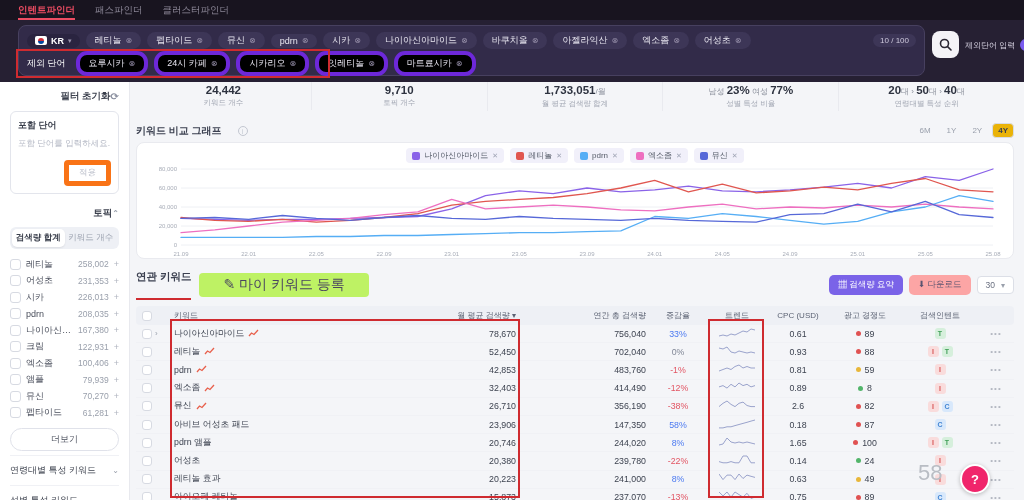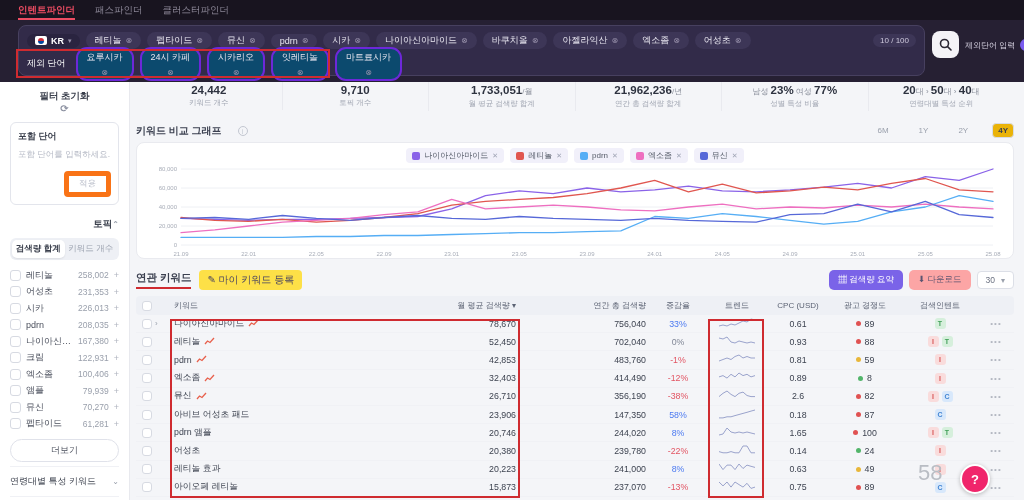--- a/index.html
+++ b/index.html
@@ -11,38 +11,38 @@
   .nav-tab { font-size:9.5px; color:#8d8898; cursor:pointer; position:relative; height:20px; line-height:20px; }
   .nav-tab.active { color:#ee4d63; font-weight:bold; }
   .nav-tab.active::after { content:""; position:absolute; left:0; right:0; bottom:0; height:2px; background:#ee4d63; }
 
   
   .searchbar { position:absolute; top:20px; left:0; width:1024px; height:62px; background:#262033; z-index:5;padding-left:29px; }
   .search-box { position:absolute; left:18px; top:5px; width:907px; height:51px; background:#322b49; border:1px solid #47405f; border-radius:8px; padding:3px 8px; }
   .chip-row { display:flex; align-items:center; gap:6px; height:23px; }
   .chip { display:inline-flex; align-items:center; gap:4px; background:#3d3657; border-radius:11px; padding:2px 9px; color:#e8e6f0; font-size:9px; white-space:nowrap; cursor:pointer; }
   .chip .x { color:#9a93ad; font-size:8px; }
-  .chip.excluded { background:#0c4a6e; border:2px solid #6d28d9;flex-direction:column; }
+  .chip.excluded { background:#000000; border:4px solid #6d28d9; }
   .kr-chip { display:inline-flex; align-items:center; gap:4px; background:#2a2440; border-radius:12px; padding:2px 8px; color:#fff; font-size:9px; font-weight:bold; cursor:pointer; }
   .kr-flag { width:12px; height:9px; background:#fff; border-radius:2px; display:flex; align-items:center; justify-content:center; }
   .kr-flag i { width:6px; height:6px; border-radius:50%; background:linear-gradient(180deg,#cd2e3a 50%,#0047a0 50%); }
   .kr-chev { color:#9a93ad; font-size:7px; }
   .counter-chip { margin-left:auto; background:#3d3657; border-radius:10px; padding:2px 7px; color:#cfcadd; font-size:8px; }
   .exclude-label { color:#ffffff; font-size:9px; font-weight:normal; margin-right:4px; white-space:nowrap; }
   .search-btn { position:absolute; left:932px; top:11px; width:27px; height:27px; background:#f4f3f7; border:none; border-radius:8px; display:flex; align-items:center; justify-content:center; cursor:pointer; }
   .toggle-wrap { position:absolute; left:965px; top:19px; display:flex; align-items:center; gap:5px; }
   .toggle-label { color:#d9d5e4; font-size:8px; white-space:nowrap; }
   .toggle { width:22px; height:12px; background:#7a5cf0; border-radius:6px; position:relative; cursor:pointer; }
 
   
   .annotation { position:absolute; border:2px solid #cf2b30; z-index:50; pointer-events:none; }
 
   
   .sidebar { position:absolute; left:0; top:82px; width:130px; height:418px; background:#fff; border-right:1px solid #e8e9ee; padding:8px 10px; overflow:hidden; z-index:4; }
-  .sb-reset { display:flex; justify-content:flex-start; align-items:center; font-size:9.5px; font-weight:bold; color:#3a3f4c;flex-direction:column; }
+  .sb-reset { display:flex; justify-content:flex-end; align-items:center; font-size:9.5px; font-weight:bold; color:#3a3f4c; }
   .sb-reset .ric { color:#8b90a0; font-size:10px; cursor:pointer; }
   .include-box { margin-top:8px; border:1px solid #e3e5ec; border-radius:6px; padding:7px; }
   .include-box .t { font-size:9px; font-weight:bold; color:#3a3f4c; }
   .include-box .ph { font-size:8.5px; color:#b6bac6; margin-top:6px; }
   .include-box .apply { display:block; margin:10px 0 0 auto; border:5px solid #f97316; border-radius:4px; background:#fff; padding:2px 10px; font-size:8.5px; color:#b9bdc9; cursor:pointer; }
   .topic-head { margin-top:13px; display:flex; justify-content:flex-end; align-items:center; font-size:9.5px; font-weight:bold; color:#3a3f4c; }
   .chev { color:#9aa0ac; font-size:8px; }
   .seg { margin-top:7px; background:#eef0f5; border-radius:6px; padding:2px; display:flex; }
   .seg > div { flex:1; text-align:center; padding:3px 0; font-size:8.5px; color:#9ba1af; border-radius:5px; cursor:pointer; white-space:nowrap; }
   .seg > div.on { background:#fff; color:#3a3f4c; font-weight:bold; box-shadow:0 1px 2px rgba(0,0,0,.08); }
@@ -61,33 +61,33 @@
   .stats { height:36px; display:flex; align-items:flex-start; }
   .stat { flex:1; display:flex; flex-direction:column; align-items:center; justify-content:center; border-left:1px solid #e9eaef; padding:2px 0; }
   .stat:first-child { border-left:none; }
   .stat .v { font-size:11.5px; font-weight:bold; color:#2e3340; white-space:nowrap; }
   .stat .v .muted { font-size:8px; font-weight:normal; color:#8a8f9b; }
   .stat .l { font-size:7.5px; color:#a2a7b3; margin-top:2px; white-space:nowrap; }
 
   .chart-head { display:flex; justify-content:space-between; align-items:center; margin-top:5px; }
   .chart-title { font-size:10px; font-weight:bold; color:#3b4050; display:flex; align-items:center; gap:16px; }
   .info-ic { display:inline-block; width:10px; height:10px; border:1px solid #c3c7d1; border-radius:50%; color:#c3c7d1; font-size:7px; text-align:center; line-height:9px; font-weight:normal; }
-  .ranges { display:flex; gap:18px; align-items:flex-start; }
+  .ranges { display:flex; gap:4px; align-items:flex-start; }
   .range-btn { font-size:8px; color:#9aa0ac; padding:2px 5px; border-radius:4px; cursor:pointer; border:1px solid transparent; }
   .range-btn.on { background:#eab308; border:1px solid #d9dce4; color:#3a3f4c; font-weight:bold; }
   .chart-card { margin-top:4px; background:#fff; border:1px solid #e9eaef; border-radius:8px; padding:5px 8px 2px; height:117px; }
   .legend { display:flex; justify-content:center; gap:6px; }
   .lg-chip { display:inline-flex; align-items:center; gap:4px; background:#f1f0fa; border-radius:4px; padding:2px 6px; font-size:8px; color:#555b68; cursor:pointer; }
   .lg-chip .sw { width:8px; height:8px; border-radius:2px; }
   .lg-chip .x { color:#a0a5b5; font-size:7px; }
 
   .table-head { margin-top:11px; display:flex; justify-content:space-between; align-items:center; }
   .th-left { display:flex; align-items:center; gap:8px; }
-  .tbl-title { font-size:10.5px; font-weight:bold; color:#3b4050; border-bottom:2px solid #cf2b30; padding-bottom:2px; }
-  .reg-btn { background:#fde047; border:none; border-radius:4px; padding:3px 8px; font-size:10px; color:#4a4560; cursor:pointer; }
+  .tbl-title { font-size:10.5px; font-weight:bold; color:#3b4050; border-bottom:2px solid #cf2b30; padding-bottom:14px; }
+  .reg-btn { background:#bef264; border:none; border-radius:4px; padding:3px 24px; font-size:14px; color:#4a4560; cursor:pointer; }
   .th-right { display:flex; align-items:center; gap:6px; }
   .sum-btn { background:#7a63e8; color:#fff; border:none; border-radius:5px; padding:4px 9px; font-size:8.5px; cursor:pointer; }
   .dl-btn { background:#fca5a5; color:#5b5470; border:none; border-radius:5px; padding:4px 9px; font-size:8.5px; cursor:pointer; }
   .pg-select { border:1px solid #dcdfe7; border-radius:4px; background:#fff; padding:3px 8px; font-size:8.5px; color:#6a7080; cursor:pointer; display:flex; gap:6px; align-items:center; }
 
   .grid-row { display:grid; grid-template-columns:34px 250px 100px 130px 56px 62px 60px 74px 76px 1fr; align-items:center; }
   .tbl-header { margin-top:6px; background:#eef0f5; border-radius:4px; height:19px; font-size:8px; color:#5c6374; }
   .tbl-header .c { padding:0 4px; }
   .t-left { text-align:left; } .t-right { text-align:right; } .t-center { text-align:center; }
   .tbl-row { height:18.2px; border-bottom:1px solid #f0f1f5; font-size:8.8px; color:#3d4350; }
@@ -308,24 +308,20 @@
         <div class="v">24,442</div>
         <div class="l">키워드 개수</div>
       </div>
       <div class="stat">
         <div class="v">9,710</div>
         <div class="l">토픽 개수</div>
       </div>
       <div class="stat">
         <div class="v">1,733,051<span class="muted">/월</span></div>
         <div class="l">월 평균 검색량 합계</div>
-      </div>
-      <div class="stat">
-        <div class="v">21,962,236<span class="muted">/년</span></div>
-        <div class="l">연간 총 검색량 합계</div>
       </div>
       <div class="stat">
         <div class="v"><span class="muted">남성 </span><span>23%</span><span class="muted">  여성 </span><span>77%</span></div>
         <div class="l">성별 특성 비율</div>
       </div>
       <div class="stat">
         <div class="v"><span>20</span><span class="muted">대</span><span class="muted"> › </span><span>50</span><span class="muted">대</span><span class="muted"> › </span><span>40</span><span class="muted">대</span></div>
         <div class="l">연령대별 특성 순위</div>
       </div>
     </div>

